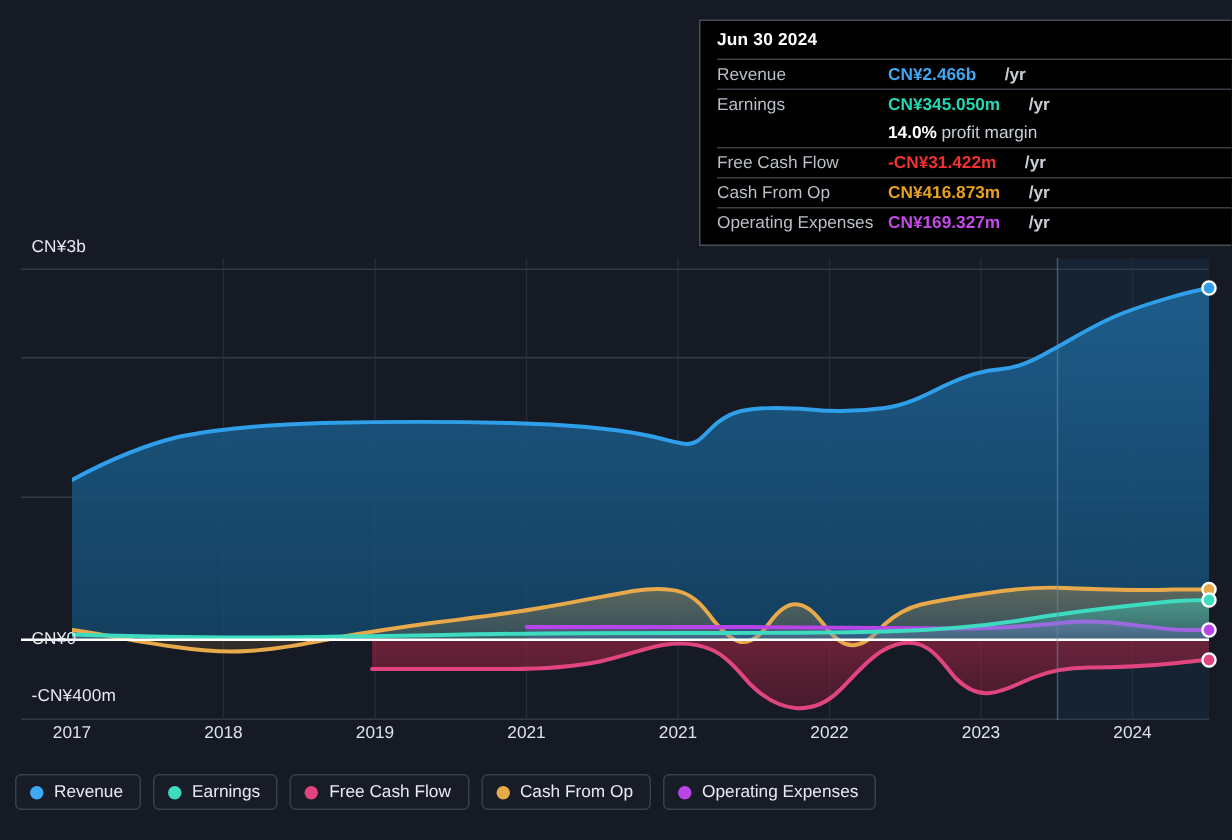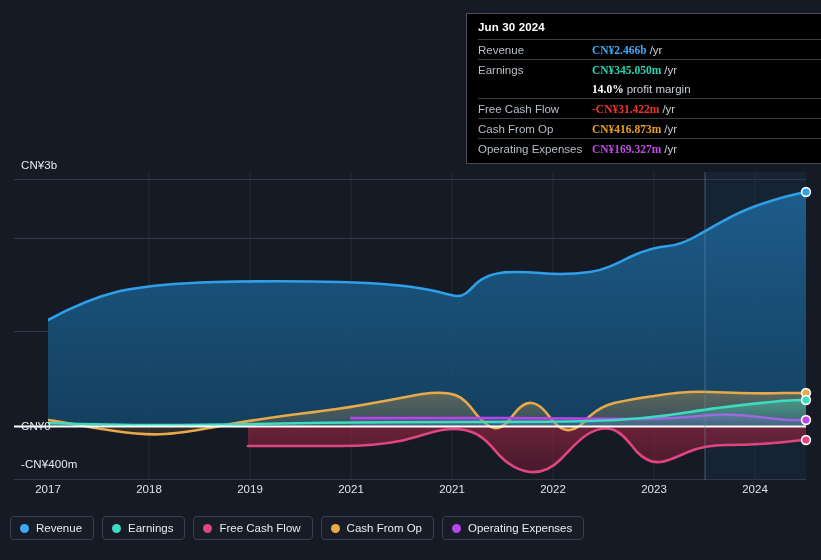--- a/index.html
+++ b/index.html
@@ -45,22 +45,22 @@
     padding-bottom:6px;letter-spacing:.15px;
   }
   .tt-row{
     display:flex;align-items:baseline;
     border-top:1px solid #3a3f47;
     padding:2.5px 0 2.5px 0;
     font-size:11.5px;line-height:14px;
   }
   .tt-row.no-rule{border-top:none;}
   .tt-key{color:#b9bec7;width:114px;flex:0 0 114px;}
-  .tt-val{font-weight:bold;font-family:Liberation Serif, serif;}
-  .tt-unit{color:#c9ced6;font-weight:normal;margin-left:3px;}
+  .tt-val{font-weight:bold;}
+  .tt-unit{color:#c9ced6;font-weight:bold;margin-left:19px;}
   .tt-sub{color:#c9ced6;font-weight:normal;margin-left:3px;}
 
   
   .legend{
     position:absolute;left:10px;top:516px;
     display:flex;gap:8px;align-items:center;
   }
   .legend-item{
     display:flex;align-items:center;gap:7px;
     border:1px solid #39404c;border-radius:4px;

